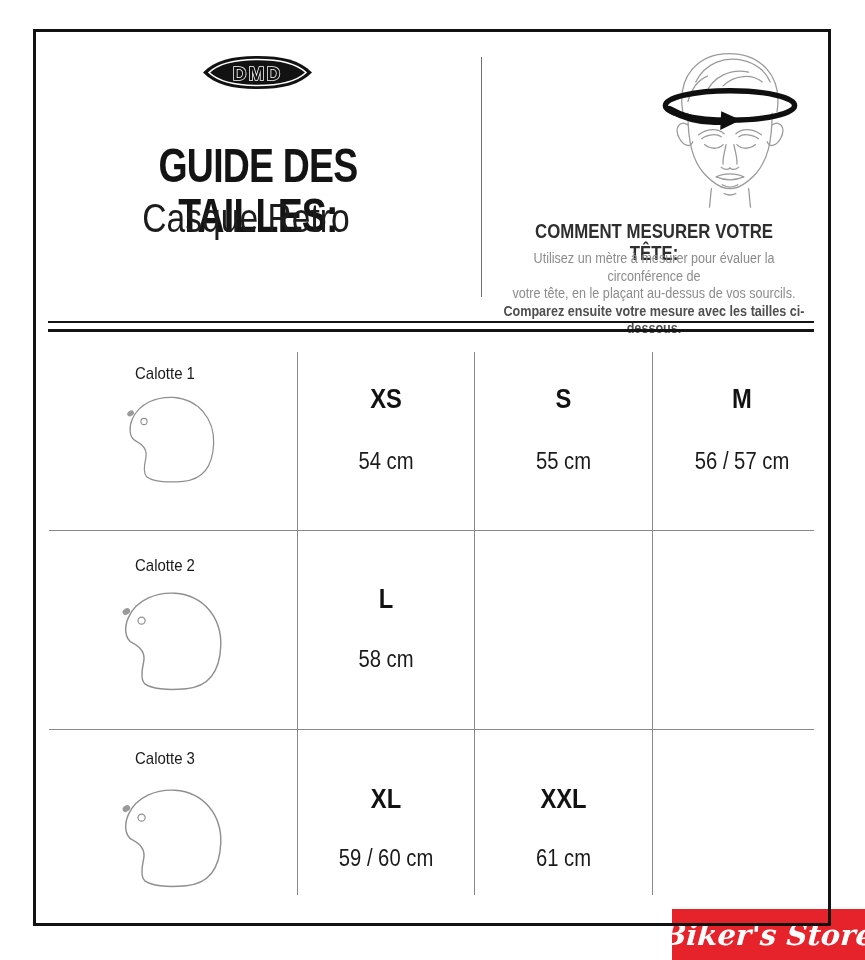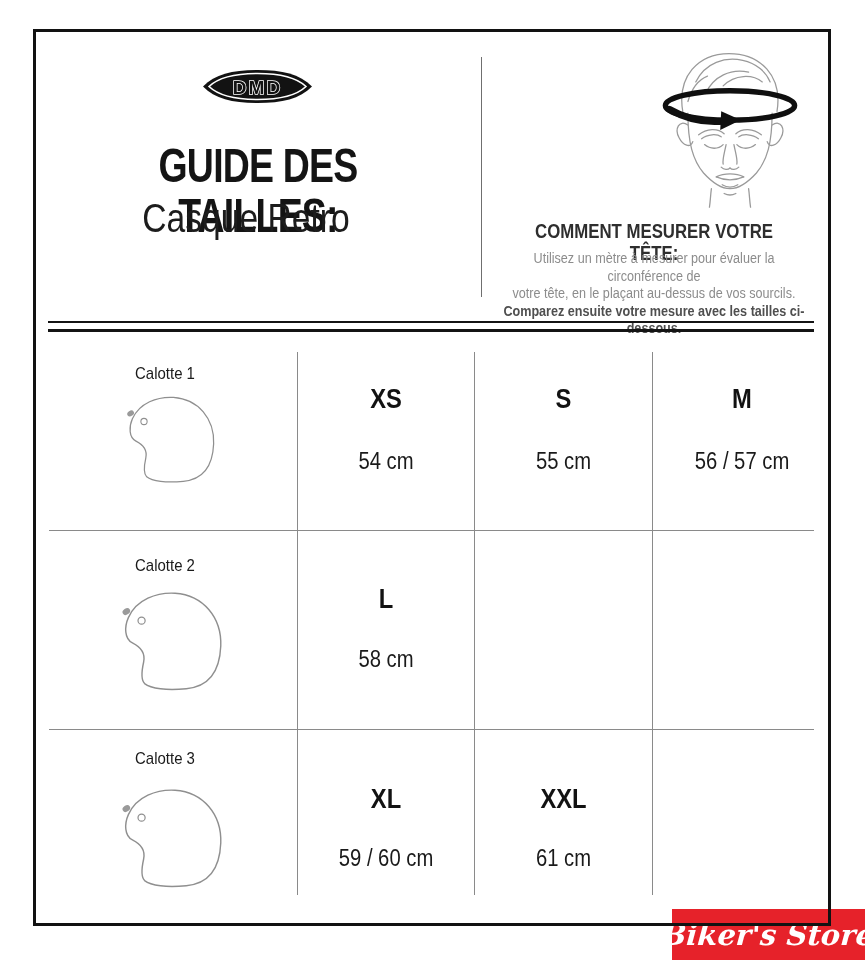--- a/index.html
+++ b/index.html
@@ -8,21 +8,21 @@
   .abs{position:absolute;}
   .center{text-align:center;}
   .cond{transform:scaleX(0.88);transform-origin:center;}
   .cond80{transform:scaleX(0.78);transform-origin:center;}
   .cond85{transform:scaleX(0.84);transform-origin:center;}
   .cond90{transform:scaleX(0.9);transform-origin:center;}
 
   .frame{left:33px;top:29px;width:798px;height:897px;border:3px solid #121212;
          box-sizing:border-box;z-index:5;pointer-events:none;background:transparent;}
 
-  .logo{left:201px;top:68px;width:113px;height:37px;z-index:2;}
+  .logo{left:201px;top:54px;width:113px;height:37px;z-index:2;}
 
   .title{left:33px;top:141px;width:450px;font-size:48px;font-weight:bold;
          letter-spacing:-1px;color:#141414;line-height:1.05;}
   .subtitle{left:21px;top:197px;width:450px;font-size:40px;font-weight:normal;
             color:#1c1c1c;line-height:1.05;}
 
   .v-divider{left:481px;top:57px;width:1px;height:240px;background:#6f6f6f;}
 
   .head-ill{left:637px;top:42px;width:186px;height:166px;}
 

